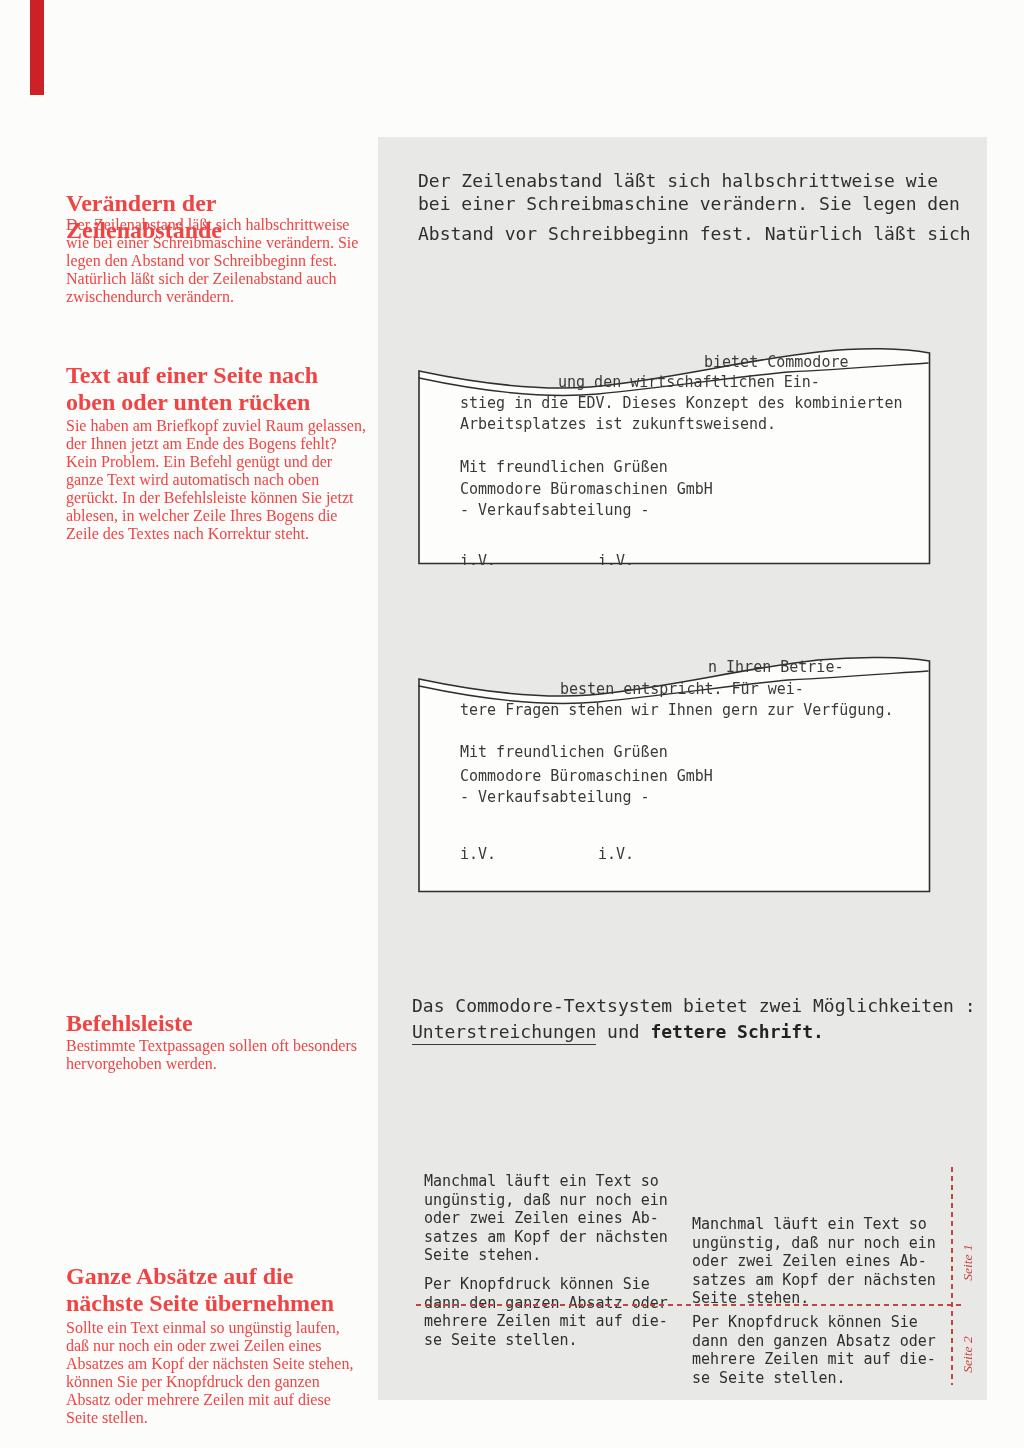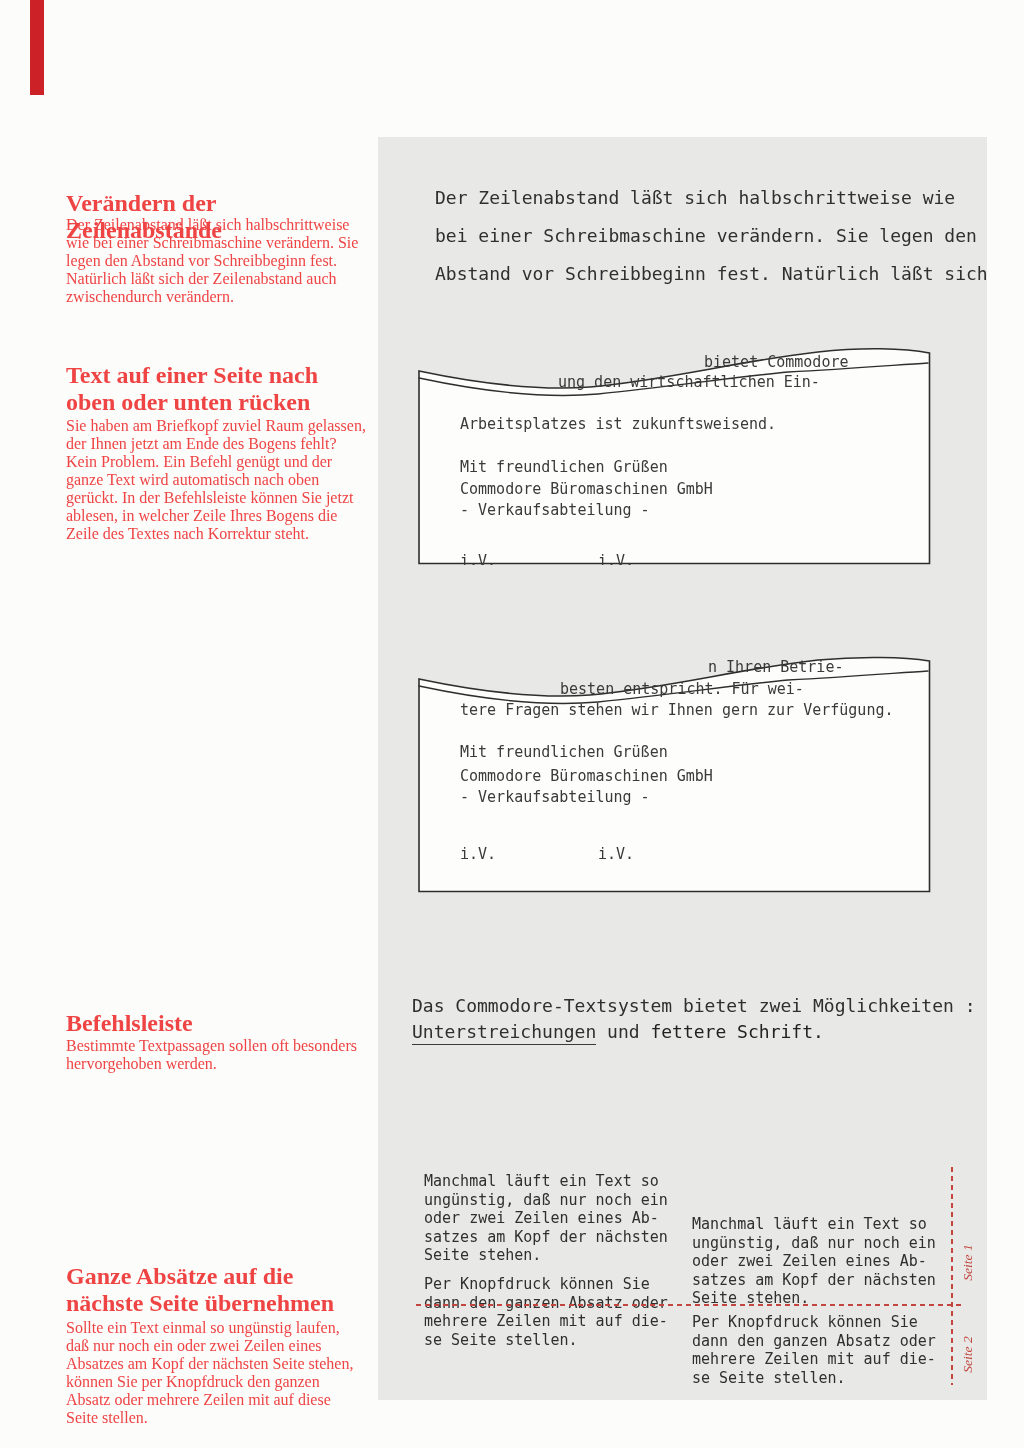--- a/index.html
+++ b/index.html
@@ -21,21 +21,21 @@
   #sec2-head{top:342px;} #sec2-body{top:401px;}
   #sec3-head{top:990px;} #sec3-body{top:1021px;}
   #sec4-head{top:1243px;} #sec4-body{top:1303px;}
 
   
   .panel{left:378px;top:137px;width:609px;height:1263px;background:#e8e8e7;}
 
   
   .spacing-demo{left:418px;top:170px;color:#2f2f2f;}
   .spacing-demo p{
-    margin:17px;font-family:"DejaVu Sans Mono", monospace;
+    margin:0;font-family:"DejaVu Sans Mono", monospace;
     font-size:18px;line-height:21px;white-space:pre;
   }
   .spacing-demo p.g1{margin-top:2px;}
   .spacing-demo p.g2{margin-top:9px;}
   .spacing-demo p.g3{margin-top:22px;}
 
   
   .letter{left:418px;width:513px;overflow:hidden;}
   #letter1{top:345px;height:220px;}
   #letter2{top:655px;height:238px;}
@@ -44,21 +44,21 @@
     position:absolute;white-space:pre;
     font-family:"DejaVu Sans Mono", monospace;
     font-size:15px;line-height:16px;color:#3a3a3a;
   }
 
   
   .emphasis-demo{left:412px;color:#2f2f2f;font-family:"DejaVu Sans Mono", monospace;font-size:18px;white-space:pre;}
   #emph-line1{top:995px;}
   #emph-line2{top:1021px;}
   .u-demo{border-bottom:1.7px solid #3a3a3a;padding-bottom:2px;}
-  .b-demo{font-weight:normal;color:#222;text-align:right;}
+  .b-demo{font-weight:bold;color:#222;text-align:right;}
 
   
   .pb-col{
     color:#2f2f2f;font-family:"DejaVu Sans Mono", monospace;
     font-size:15px;line-height:18.5px;white-space:pre;
   }
   #pb-left-1{left:424px;top:1172px;}
   #pb-left-2{left:424px;top:1275px;}
   #pb-right-1{left:692px;top:1215px;}
   #pb-right-2{left:692px;top:1313px;}
@@ -106,20 +106,21 @@
   <p class="g2">Abstand vor Schreibbeginn fest. Natürlich läßt sich</p>
 </div>
 
 <div class="abs letter" id="letter1">
   <svg width="513" height="220" viewBox="0 0 513 220">
     <path d="M1,26 C58,38 118,46 172,42 C250,35 320,16 400,7 C444,2 486,3 511.5,8 L511.5,218.5 L1,218.5 Z" fill="#fdfdfc" stroke="#2e2e2e" stroke-width="1.6"></path>
     <path d="M1,33 C62,46 124,54 180,49 C250,42 310,33 370,27 C430,24 478,20 510,18" fill="none" stroke="#2e2e2e" stroke-width="1.4" stroke-linecap="round"></path>
   </svg>
   <div class="tl" style="left:286px;top:9px;">bietet Commodore</div>
   <div class="tl" style="left:140px;top:29px;">ung den wirtschaftlichen Ein-</div>
+  <div class="tl" style="left:42px;top:50px;">stieg in die EDV. Dieses Konzept des kombinierten</div>
   <div class="tl" style="left:42px;top:71px;">Arbeitsplatzes ist zukunftsweisend.</div>
   <div class="tl" style="left:42px;top:114px;">Mit freundlichen Grüßen</div>
   <div class="tl" style="left:42px;top:136px;">Commodore Büromaschinen GmbH</div>
   <div class="tl" style="left:42px;top:157px;">- Verkaufsabteilung -</div>
   <div class="tl" style="left:42px;top:208px;">i.V.</div>
   <div class="tl" style="left:180px;top:208px;">i.V.</div>
 </div>
 
 <div class="abs letter" id="letter2">
   <svg width="513" height="238" viewBox="0 0 513 238">

